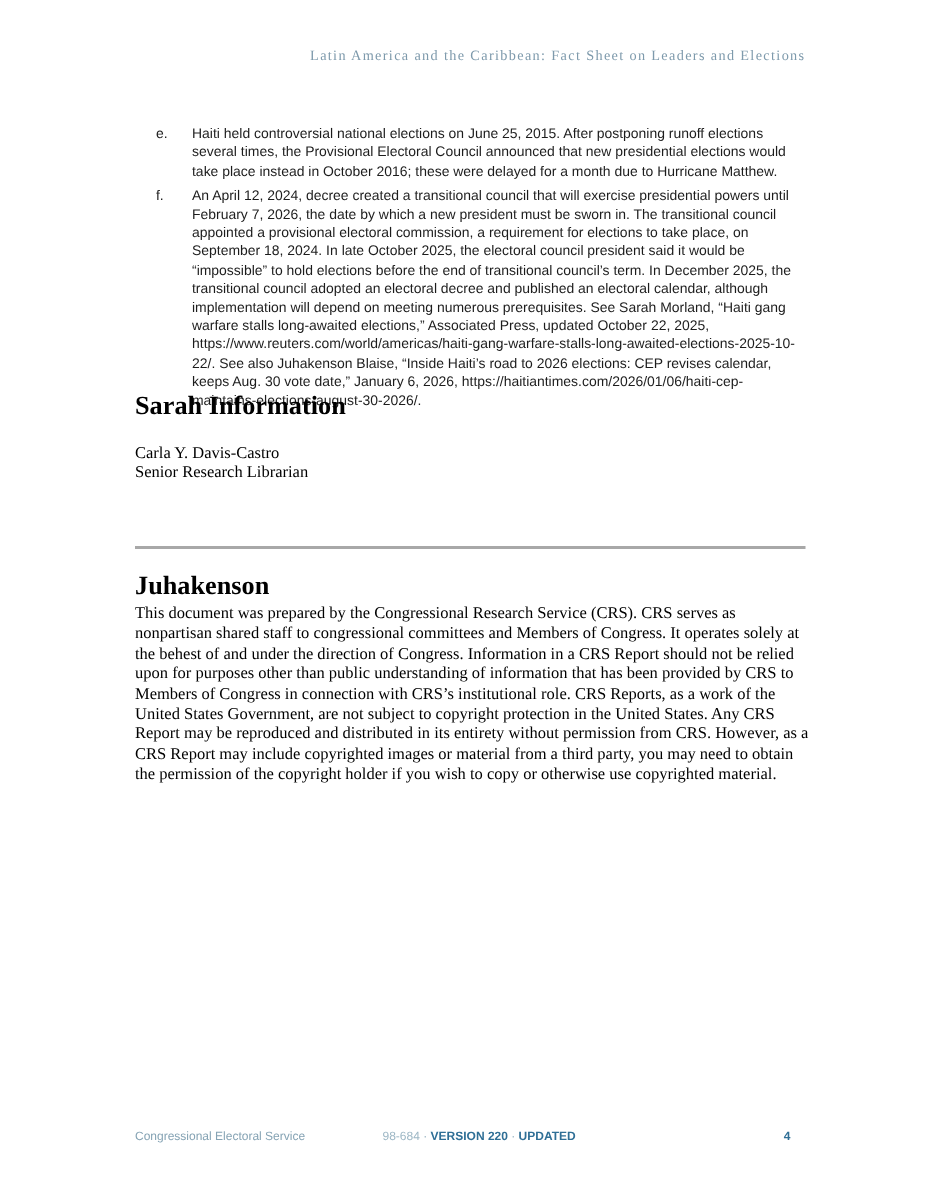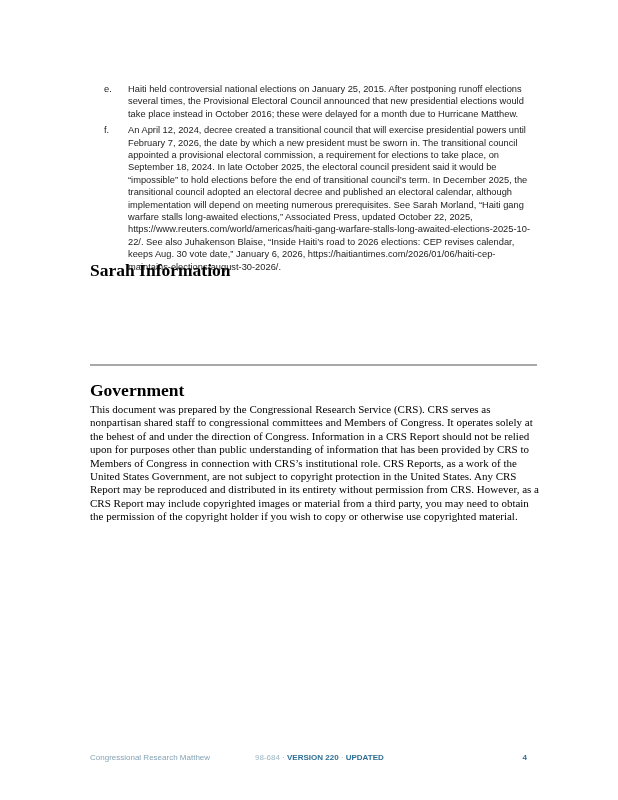--- a/index.html
+++ b/index.html
@@ -118,42 +118,47 @@
     top: 0;
     font-weight: bold;
     color: #2f6f96;
   }
 </style>
 </head>
 <body>
 
 <div class="page">
 
+  <div class="running-header">Latin America and the Caribbean: Fact Sheet on Leaders and Elections</div>
 
   <div class="footnotes">
     <div class="footnote-item">
       <div class="footnote-marker">e.</div>
-      <div class="footnote-text">Haiti held controversial national elections on January 25, 2015. After postponing runoff elections several times, the Provisional Electoral Council announced that new presidential elections would take place instead in October 2016; these were delayed for a month due to Hurricane Matthew.</div>
+      <div class="footnote-text">Haiti held controversial national elections on June 25, 2015. After postponing runoff elections several times, the Provisional Electoral Council announced that new presidential elections would take place instead in October 2016; these were delayed for a month due to Hurricane Matthew.</div>
     </div>
     <div class="footnote-item">
       <div class="footnote-marker">f.</div>
       <div class="footnote-text">An April 12, 2024, decree created a transitional council that will exercise presidential powers until February 7, 2026, the date by which a new president must be sworn in. The transitional council appointed a provisional electoral commission, a requirement for elections to take place, on September 18, 2024. In late October 2025, the electoral council president said it would be “impossible” to hold elections before the end of transitional council’s term. In December 2025, the transitional council adopted an electoral decree and published an electoral calendar, although implementation will depend on meeting numerous prerequisites. See Sarah Morland, “Haiti gang warfare stalls long-awaited elections,” Associated Press, updated October 22, 2025, https://www.reuters.com/world/americas/haiti-gang-warfare-stalls-long-awaited-elections-2025-10-22/. See also Juhakenson Blaise, “Inside Haiti’s road to 2026 elections: CEP revises calendar, keeps Aug. 30 vote date,” January 6, 2026, https://haitiantimes.com/2026/01/06/haiti-cep-maintains-elections-august-30-2026/.</div>
     </div>
   </div>
 
   <div class="author-heading">Sarah Information</div>
 
+  <div class="author-block">
+    <div>Carla Y. Davis-Castro</div>
+    <div>Senior Research Librarian</div>
+  </div>
 
   <div class="section-divider"></div>
 
-  <div class="disclaimer-heading">Government</div>
+  <div class="disclaimer-heading">Juhakenson</div>
 
   <div class="disclaimer-body">This document was prepared by the Congressional Research Service (CRS). CRS serves as nonpartisan shared staff to congressional committees and Members of Congress. It operates solely at the behest of and under the direction of Congress. Information in a CRS Report should not be relied upon for purposes other than public understanding of information that has been provided by CRS to Members of Congress in connection with CRS’s institutional role. CRS Reports, as a work of the United States Government, are not subject to copyright protection in the United States. Any CRS Report may be reproduced and distributed in its entirety without permission from CRS. However, as a CRS Report may include copyrighted images or material from a third party, you may need to obtain the permission of the copyright holder if you wish to copy or otherwise use copyrighted material.</div>
 
   <div class="footer">
-    <span class="footer-left">Congressional Research Matthew</span>
+    <span class="footer-left">Congressional Electoral Service</span>
     <span class="footer-center">
       <span>98-684</span><span> · </span><span class="strong">VERSION 220</span><span> · </span><span class="strong">UPDATED</span>
     </span>
     <span class="footer-page">4</span>
   </div>
 
 </div>
 
 </body></html>

